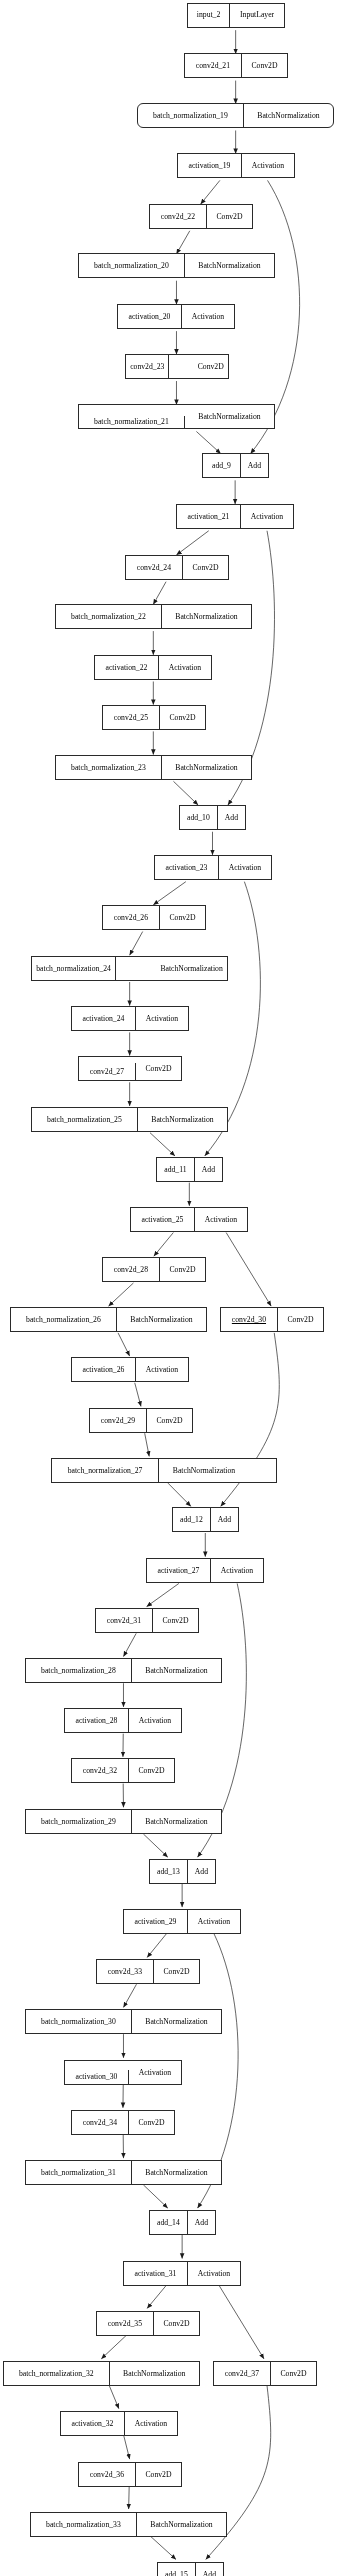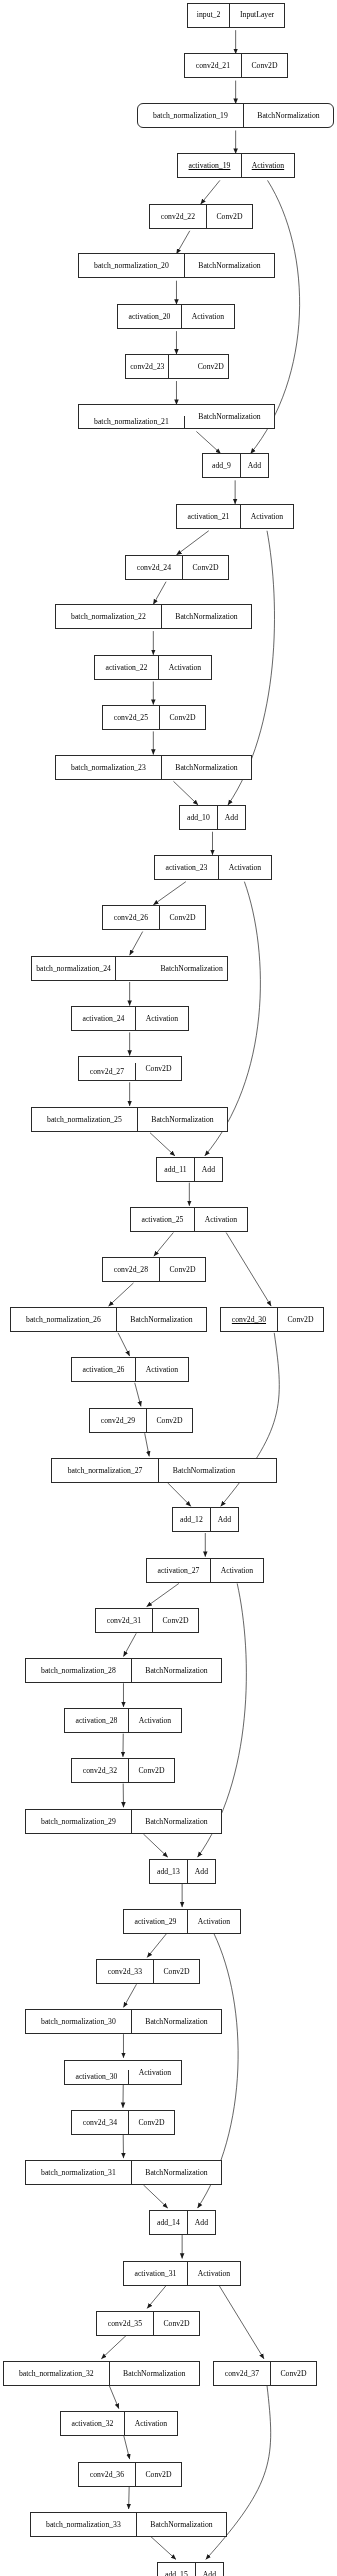--- a/index.html
+++ b/index.html
@@ -125,21 +125,21 @@
       <div class="cell type" style="width: 55px;">InputLayer</div>
     </div>
     <div class="node" style="left: 184px; top: 53px; width: 104px;">
       <div class="cell name" style="width: 58px;">conv2d_21</div>
       <div class="cell type" style="width: 46px;">Conv2D</div>
     </div>
     <div class="node" style="left: 137px; top: 103px; width: 197px; border-radius: 6px;">
       <div class="cell name" style="width: 107px;">batch_normalization_19</div>
       <div class="cell type" style="width: 90px;">BatchNormalization</div>
     </div>
-    <div class="node" style="left: 177px; top: 153px; width: 118px; text-decoration: underline;">
+    <div class="node" style="left: 177px; top: 153px; width: 118px;">
       <div class="cell name" style="width: 65px;">activation_19</div>
       <div class="cell type" style="width: 53px;">Activation</div>
     </div>
     <div class="node" style="left: 149px; top: 204px; width: 104px;">
       <div class="cell name" style="width: 58px;">conv2d_22</div>
       <div class="cell type" style="width: 46px;">Conv2D</div>
     </div>
     <div class="node" style="left: 78px; top: 253px; width: 197px;">
       <div class="cell name" style="width: 107px;">batch_normalization_20</div>
       <div class="cell type" style="width: 90px;">BatchNormalization</div>

